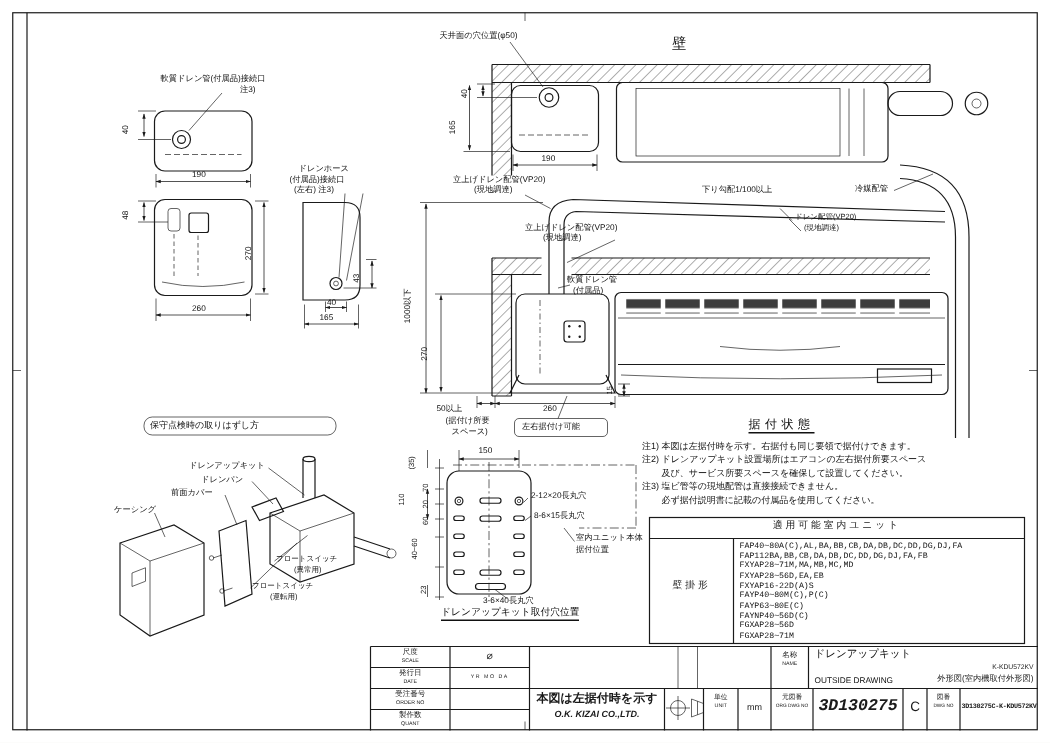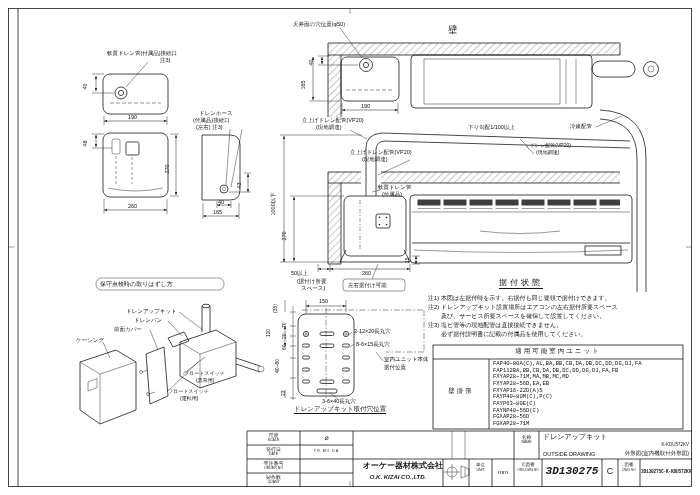--- a/index.html
+++ b/index.html
@@ -12,21 +12,21 @@
   .dim { stroke:#1a1a1a; stroke-width:.5; fill:none; }
   .t { position:absolute; white-space:nowrap; color:#111; line-height:1.12; }
   .cell { position:absolute; text-align:center; line-height:1.05; }
   .right { text-align:right; }
   .rot { transform:rotate(-90deg); transform-origin:0 100%; line-height:1; }
   .b { font-weight:bold; } .i { font-style:italic; }
   .u { border-bottom:.8px solid #111; padding-bottom:.5px; }
   .mono { font-family:"Liberation Mono","DejaVu Sans Mono",monospace; }
   .s3{font-size:3.2px;} .s35{font-size:3.5px;} .s45{font-size:4.5px;}
   .s5{font-size:5px;} .s55{font-size:5.5px;} .s6{font-size:6px;} .s65{font-size:6.5px;}
-  .s7{font-size:7px;} .s8{font-size:8px;text-align:right;} .s9{font-size:9.5px;} .s11{font-size:11px;font-style:italic;} .s95{font-size:9px;}
+  .s7{font-size:7px;} .s8{font-size:8px;} .s9{font-size:9.5px;} .s11{font-size:11px;font-style:italic;} .s95{font-size:9px;}
   .ls1{letter-spacing:1px;} .ls2{letter-spacing:2px;} .ls3{letter-spacing:3px;}
   .tight{letter-spacing:-.2px;}
 </style>
 </head>
 <body>
 
 <div class="page">
 
 <svg class="lines" width="700" height="495" viewBox="0 0 700 495">
   <defs>
@@ -338,21 +338,21 @@
 <span class="cell s5" style="left:247px;top:433px;width:53px">尺度</span>
 <span class="cell s35" style="left:247px;top:439px;width:53px">SCALE</span>
 <span class="cell s7" style="left:300px;top:434px;width:53px">⌀</span>
 <span class="cell s5" style="left:247px;top:447px;width:53px">発行日</span>
 <span class="cell s35" style="left:247px;top:453px;width:53px">DATE</span>
 <span class="cell s35 ls1" style="left:300px;top:450px;width:53px">YR MO DA</span>
 <span class="cell s5" style="left:247px;top:461px;width:53px">受注番号</span>
 <span class="cell s35" style="left:247px;top:467px;width:53px">ORDER NO</span>
 <span class="cell s5" style="left:247px;top:475px;width:53px">製作数</span>
 <span class="cell s35" style="left:247px;top:481px;width:53px">QUANT</span>
-<span class="cell s8 b" style="left:353px;top:462px;width:90px">オーケー器材株式会社</span>
+<span class="cell s8 b" style="left:353px;top:462px;width:90px">本図は左据付時を示す</span>
 <span class="cell s6 b i" style="left:353px;top:474px;width:90px">O.K. KIZAI CO.,LTD.</span>
 <span class="cell s45" style="left:469px;top:463px;width:23px">単位</span>
 <span class="cell s35" style="left:469px;top:469px;width:23px">UNIT</span>
 <span class="cell s6" style="left:492px;top:469px;width:22px">mm</span>
 <span class="cell s5" style="left:514px;top:435px;width:25px">名称</span>
 <span class="cell s35" style="left:514px;top:441px;width:25px">NAME</span>
 <span class="t s7" style="left:543px;top:433px">ドレンアップキット</span>
 <span class="cell s45 right" style="left:541px;top:443px;width:148px">K-KDU572KV</span>
 <span class="t s55" style="left:543px;top:451px">OUTSIDE DRAWING</span>
 <span class="cell s55 right" style="left:541px;top:451px;width:148px">外形図(室内機取付外形図)</span>

